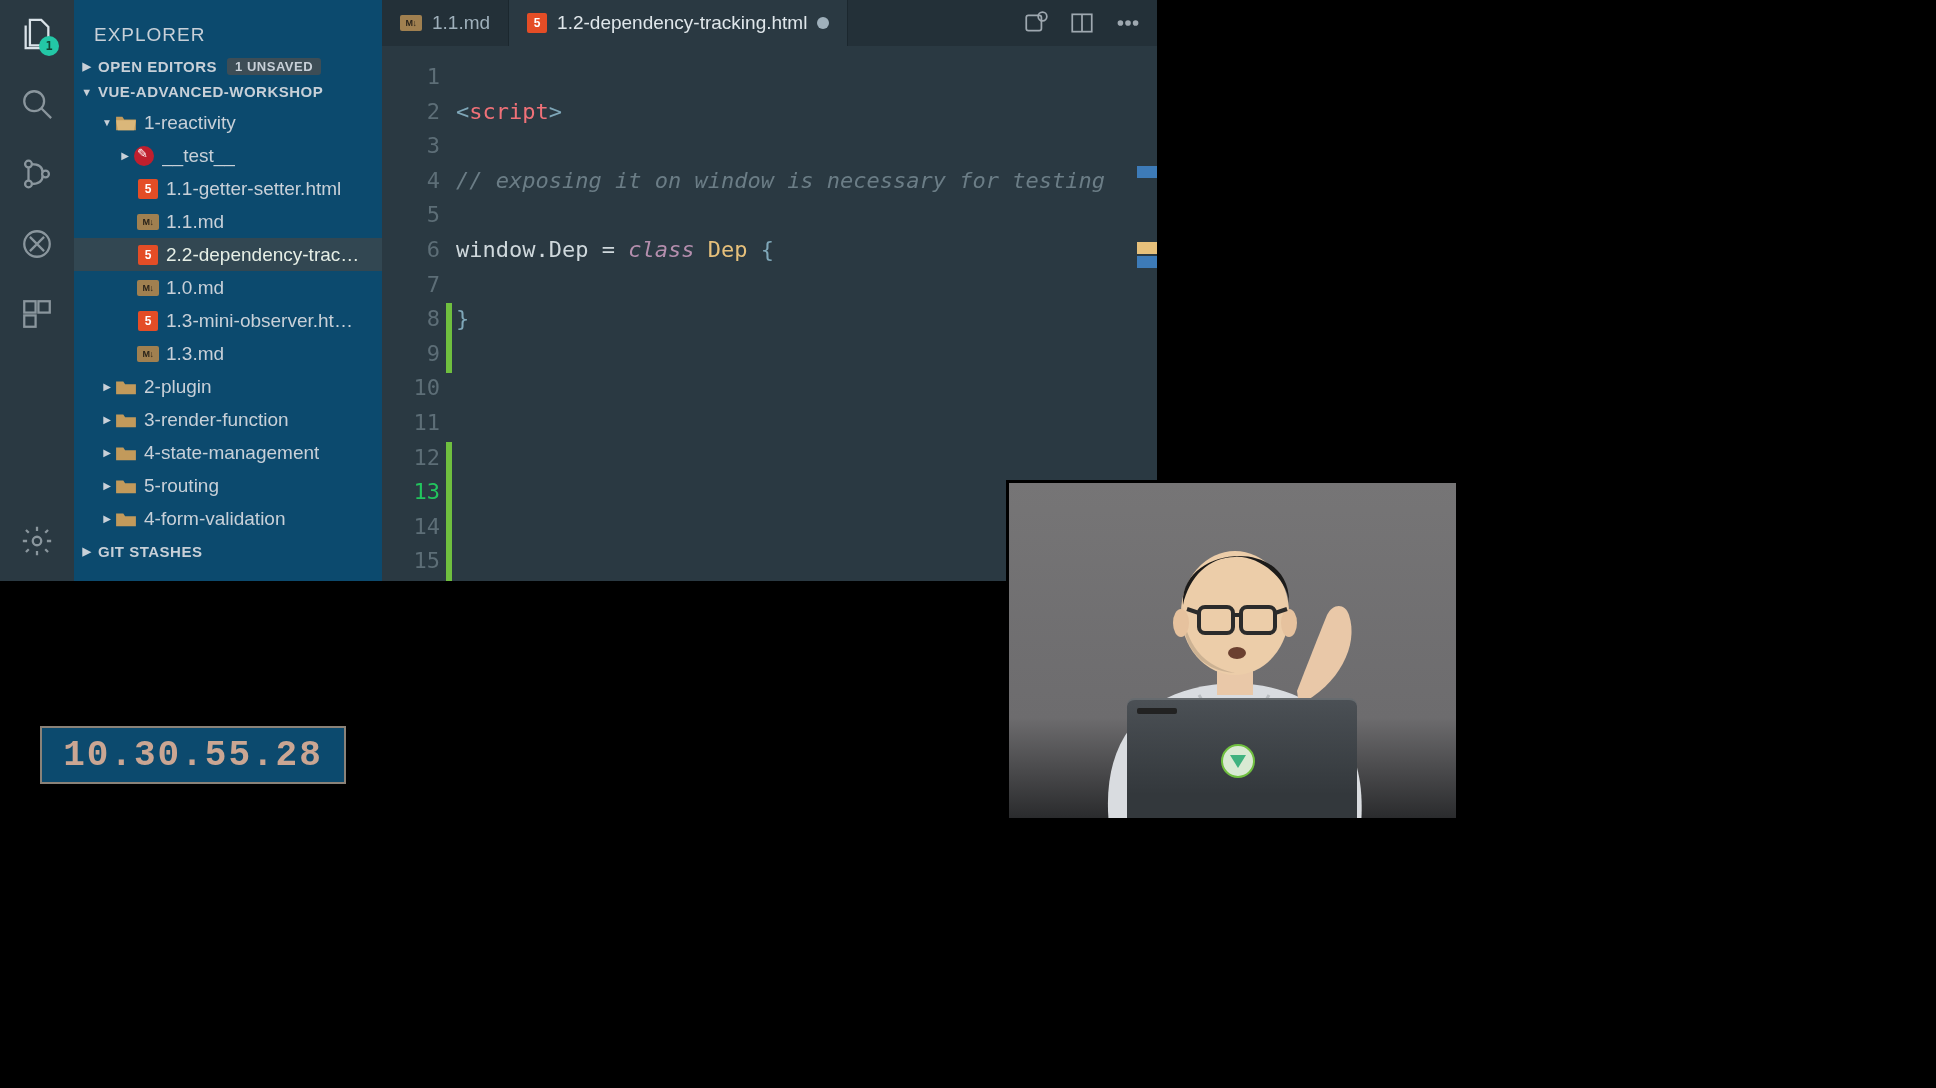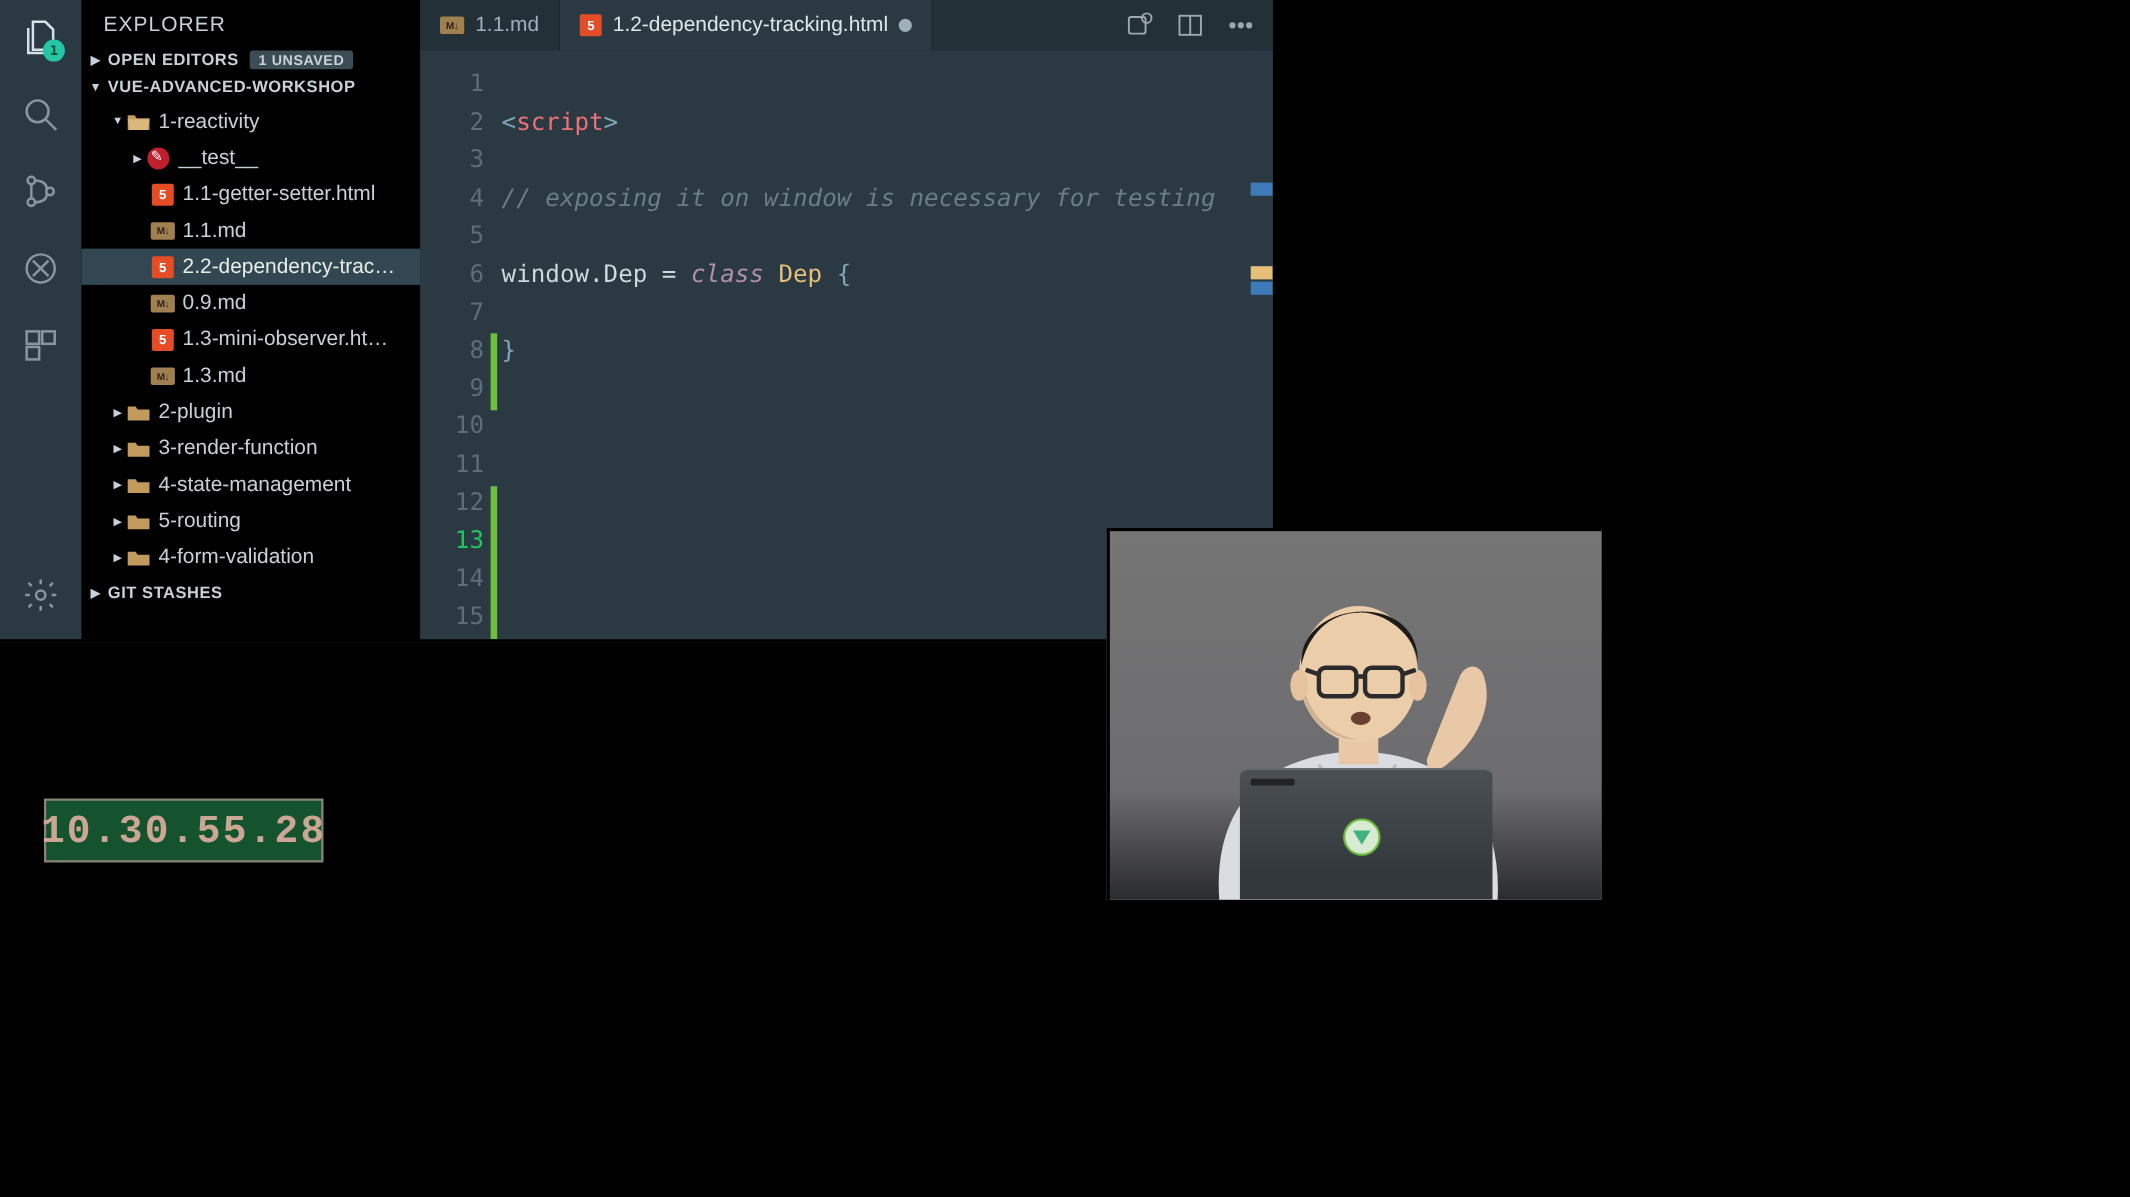--- a/index.html
+++ b/index.html
@@ -46,25 +46,25 @@
     margin-left: 24px; margin-top: 24px;
     width: 20px; height: 20px; border-radius: 50%;
     background: #23c7a6;
     color: #143; font-size: 12px; font-weight: 700;
     display: flex; align-items: center; justify-content: center;
   }
 
   
   .sidebar {
     width: 308px;
-    background: #000000;
+    background: #0c4a6e;
     font-family: -apple-system, "Segoe UI", sans-serif;
     font-size: 19px;
     color: #c8d0d8;
-    padding-top: 0;
+    padding-top: 12px;
     user-select: none;
   }
   .sidebar-title {
     font-size: 19px;
     letter-spacing: 1px;
     padding: 12px 18px 8px 20px;
   }
   .section-header {
     display: flex; align-items: center;
     padding: 4px 0 4px 6px;
@@ -212,22 +212,22 @@
     position: relative;
   }
   .minimap .mark {
     position: absolute; left: 0; width: 100%; height: 12px;
   }
 
   
   .timecode {
     position: absolute;
     left: 40px; top: 726px;
-    width: 254px; height: 58px;
-    background: #14532d;
+    width: 306px; height: 58px;
+    background: #0c4a6e;
     border: 2px solid #8b8278;
     display: flex; align-items: center; justify-content: center;
     font-family: "Courier New", monospace;
     font-size: 36px; letter-spacing: 2px;
     color: #caa693;
     font-weight: 600;
   }
 
   
   .webcam {
@@ -374,21 +374,21 @@
       <div class="tree-row active" style="padding-left:62px">
         <span class="file-icon">
             <span class="file-html">5</span>
           </span>
         <span class="file-label">2.2-dependency-trac…</span>
       </div>
       <div class="tree-row" style="padding-left:62px">
         <span class="file-icon">
             <span class="file-md">M↓</span>
           </span>
-        <span class="file-label">0.9.md</span>
+        <span class="file-label">1.0.md</span>
       </div>
       <div class="tree-row" style="padding-left:62px">
         <span class="file-icon">
             <span class="file-html">5</span>
           </span>
         <span class="file-label">1.3-mini-observer.ht…</span>
       </div>
       <div class="tree-row" style="padding-left:62px">
         <span class="file-icon">
             <span class="file-md">M↓</span>

